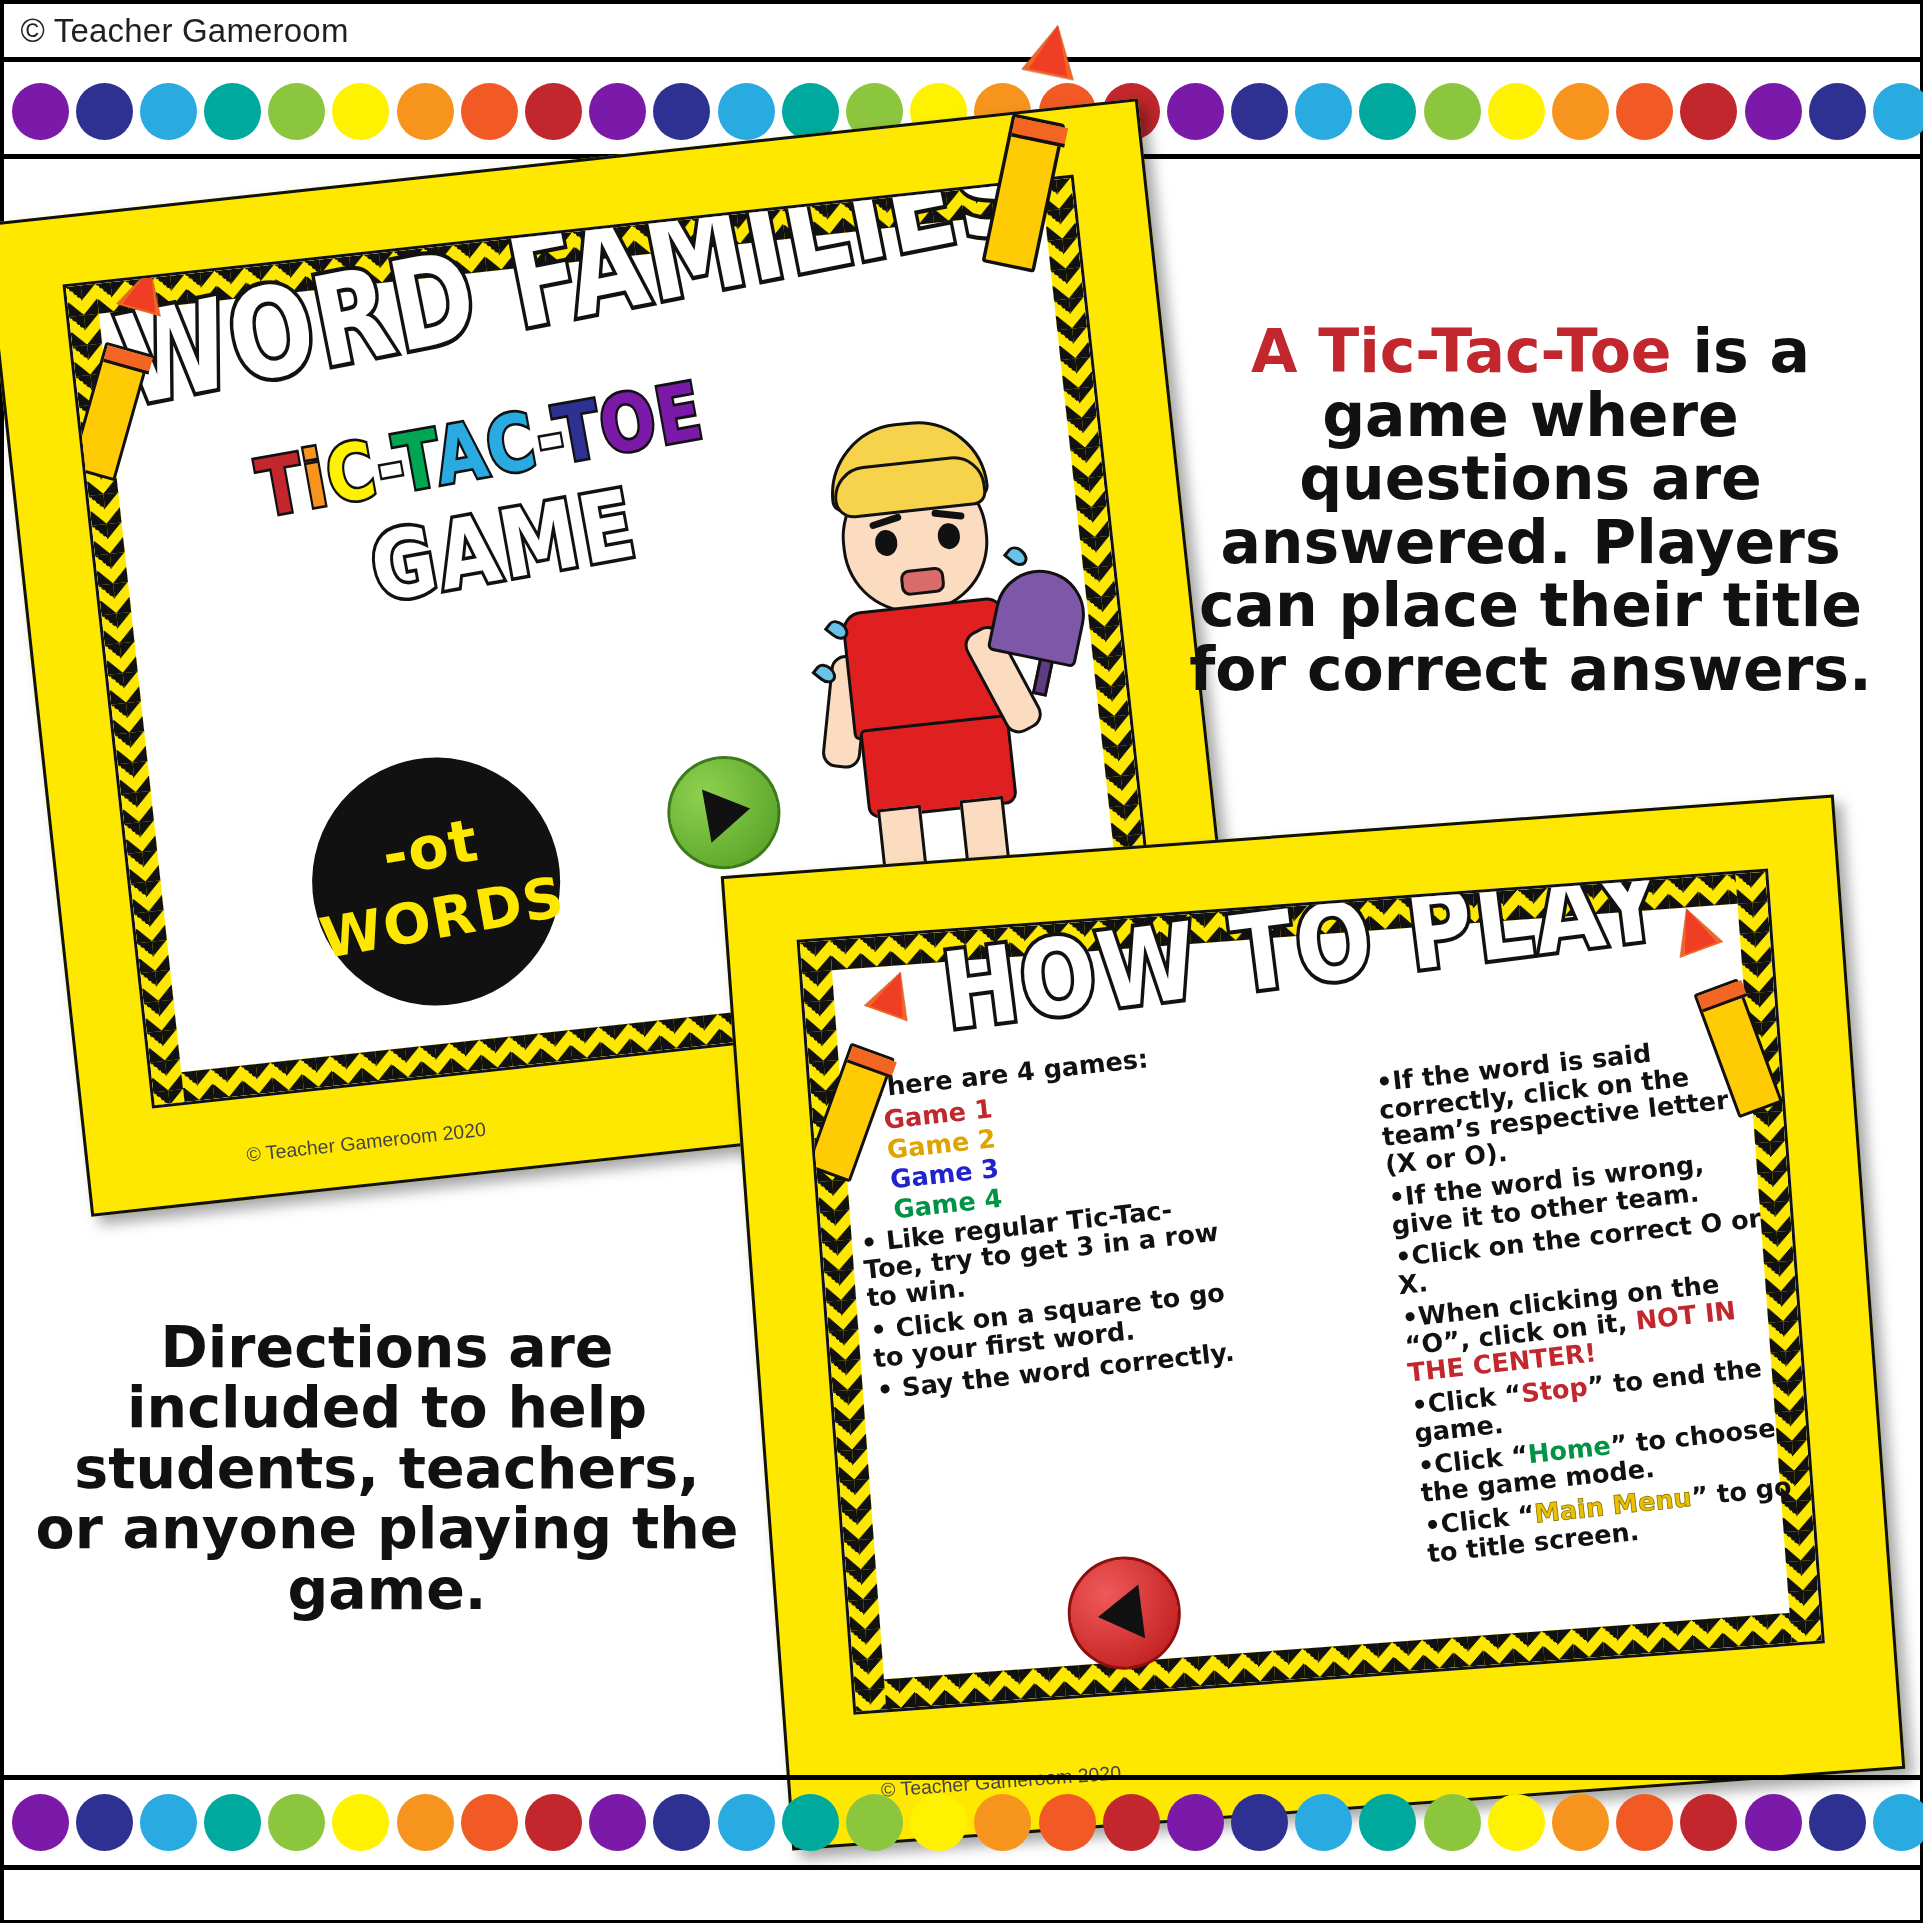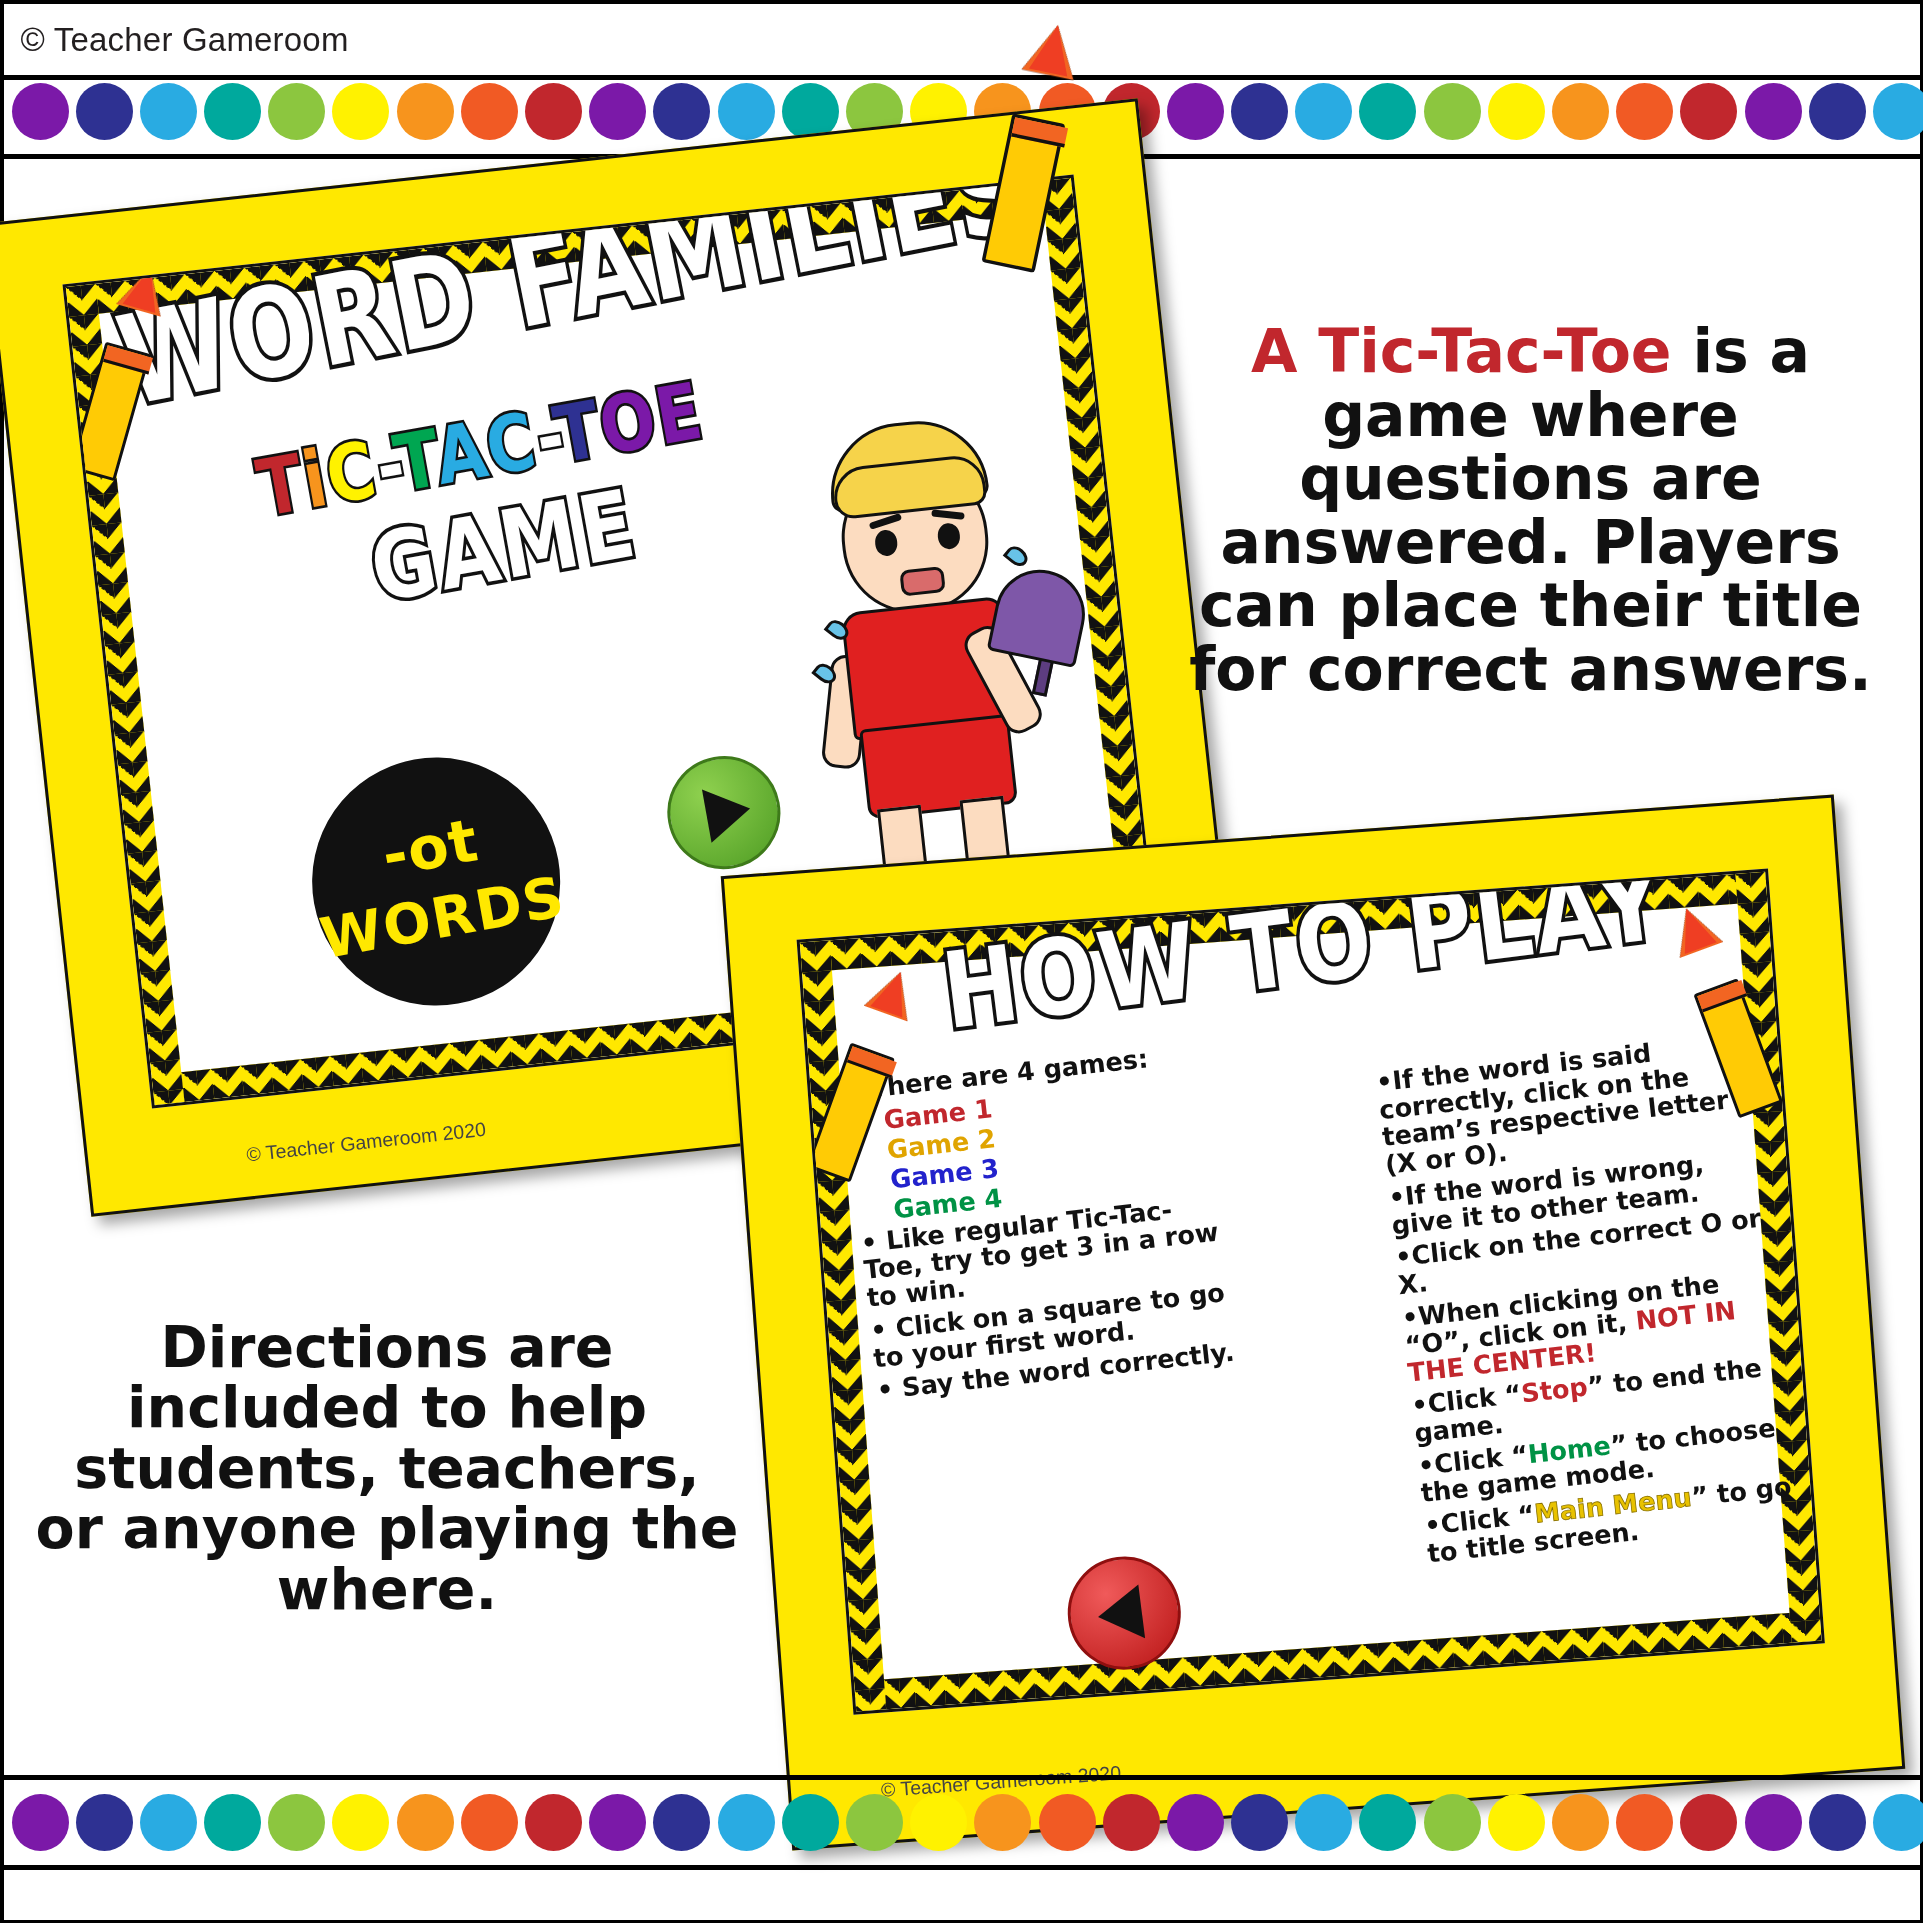--- a/index.html
+++ b/index.html
@@ -12,21 +12,21 @@
   #page {
     position: relative;
     width: 1924px; height: 1924px;
     background: #ffffff;
     border: 4.5px solid #000;
   }
 
   
   .credit-bar {
     position: absolute; left: 0; top: 0;
-    width: 100%; height: 76px;
+    width: 100%; height: 58px;
     border-bottom: 5.3px solid #000;
     display: flex; align-items: center;
   }
   .credit-text {
     font-size: 33px; color: #231f20; padding-left: 16.5px;
     font-family: "Liberation Sans", sans-serif;
     letter-spacing: 0.2px;
   }
 
   
@@ -509,21 +509,21 @@
       </div>
     </div>
     <div class="slide-credit">© Teacher Gameroom  2020</div>
   </div>
 
   <div class="copy" id="copy-top">
     <span class="hl-red">A Tic-Tac-Toe</span><span> is a game where questions are answered. Players can place their title for correct answers.</span>
   </div>
 
   <div class="copy" id="copy-bottom">
-    <span>Directions are included to help students, teachers, or anyone playing the where.</span>
+    <span>Directions are included to help students, teachers, or anyone playing the game.</span>
   </div>
 
   <div class="strip-rule r2"></div>
   <div class="dot-strip bottom" id="dots-bottom">
       <div class="dot" style="background: rgb(123, 25, 168);"></div>
       <div class="dot" style="background: rgb(46, 49, 146);"></div>
       <div class="dot" style="background: rgb(41, 171, 226);"></div>
       <div class="dot" style="background: rgb(0, 169, 157);"></div>
       <div class="dot" style="background: rgb(140, 198, 63);"></div>
       <div class="dot" style="background: rgb(255, 242, 0);"></div>

